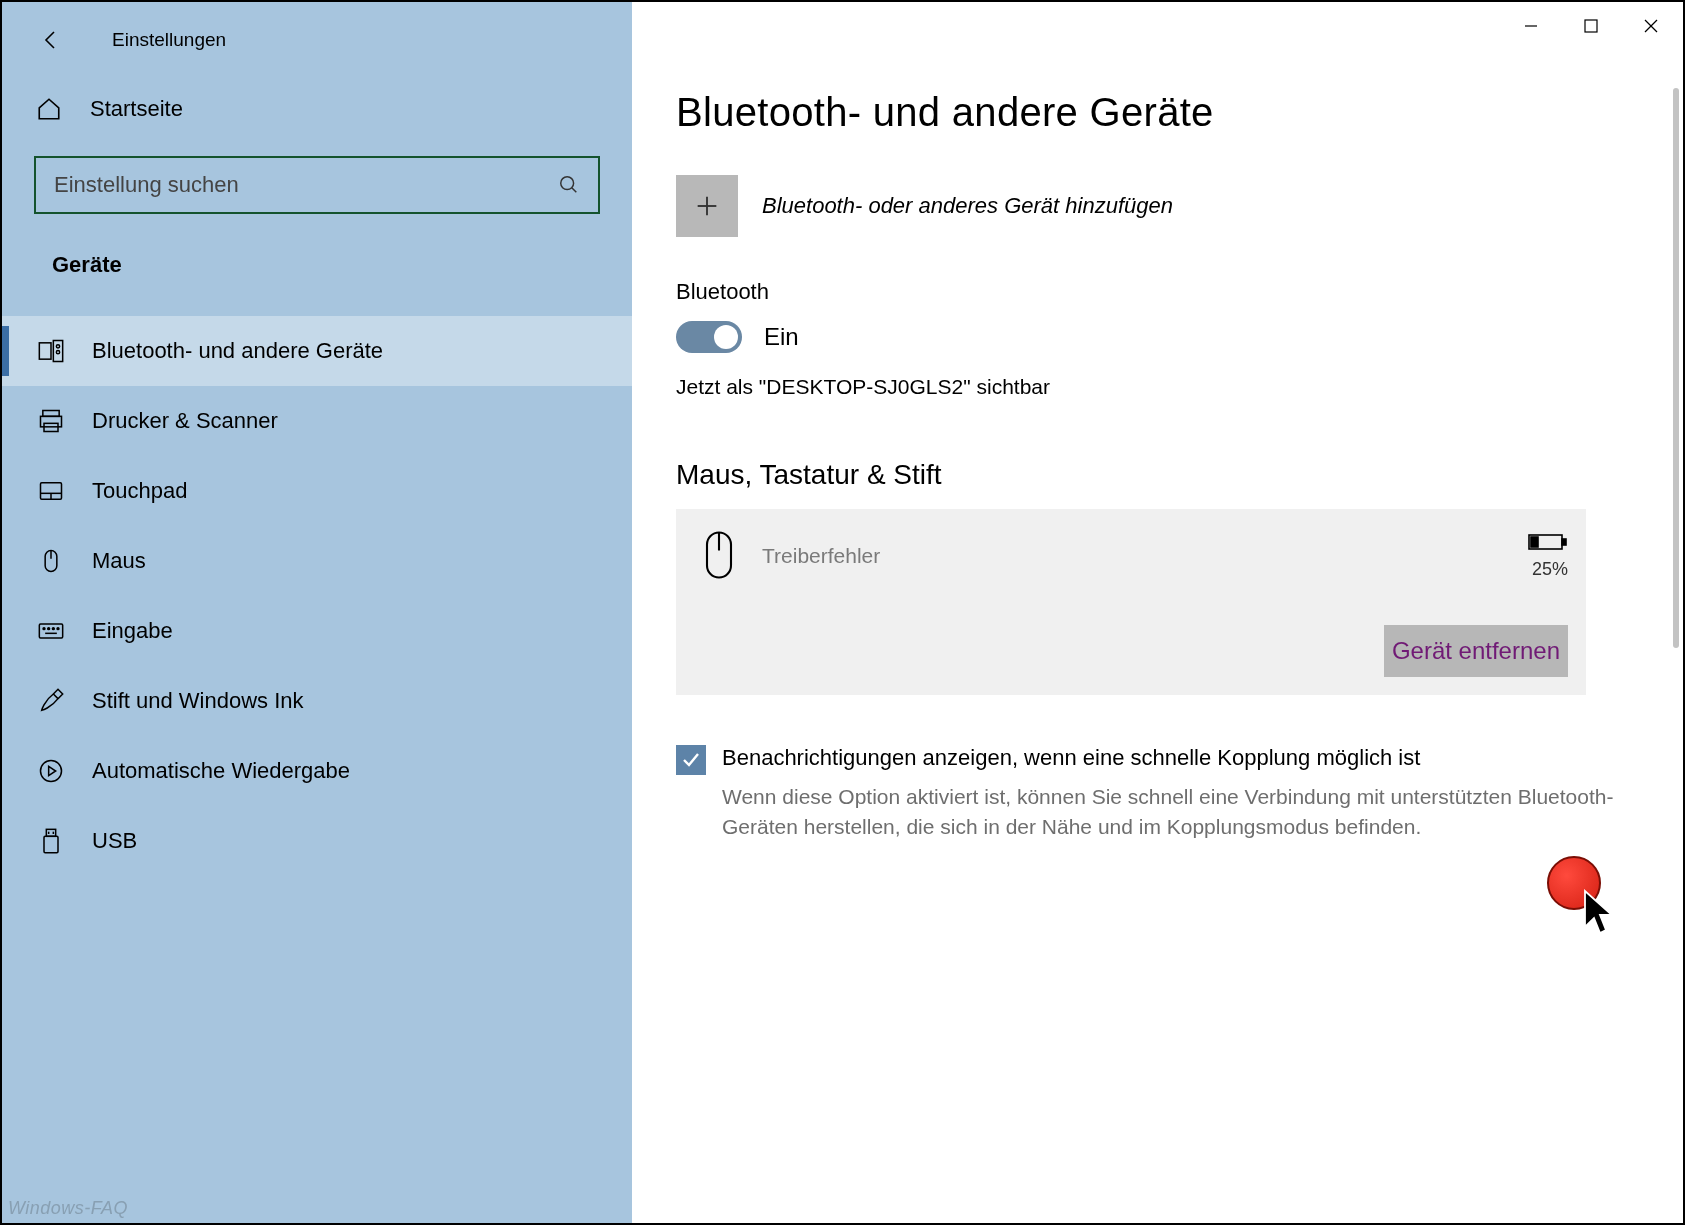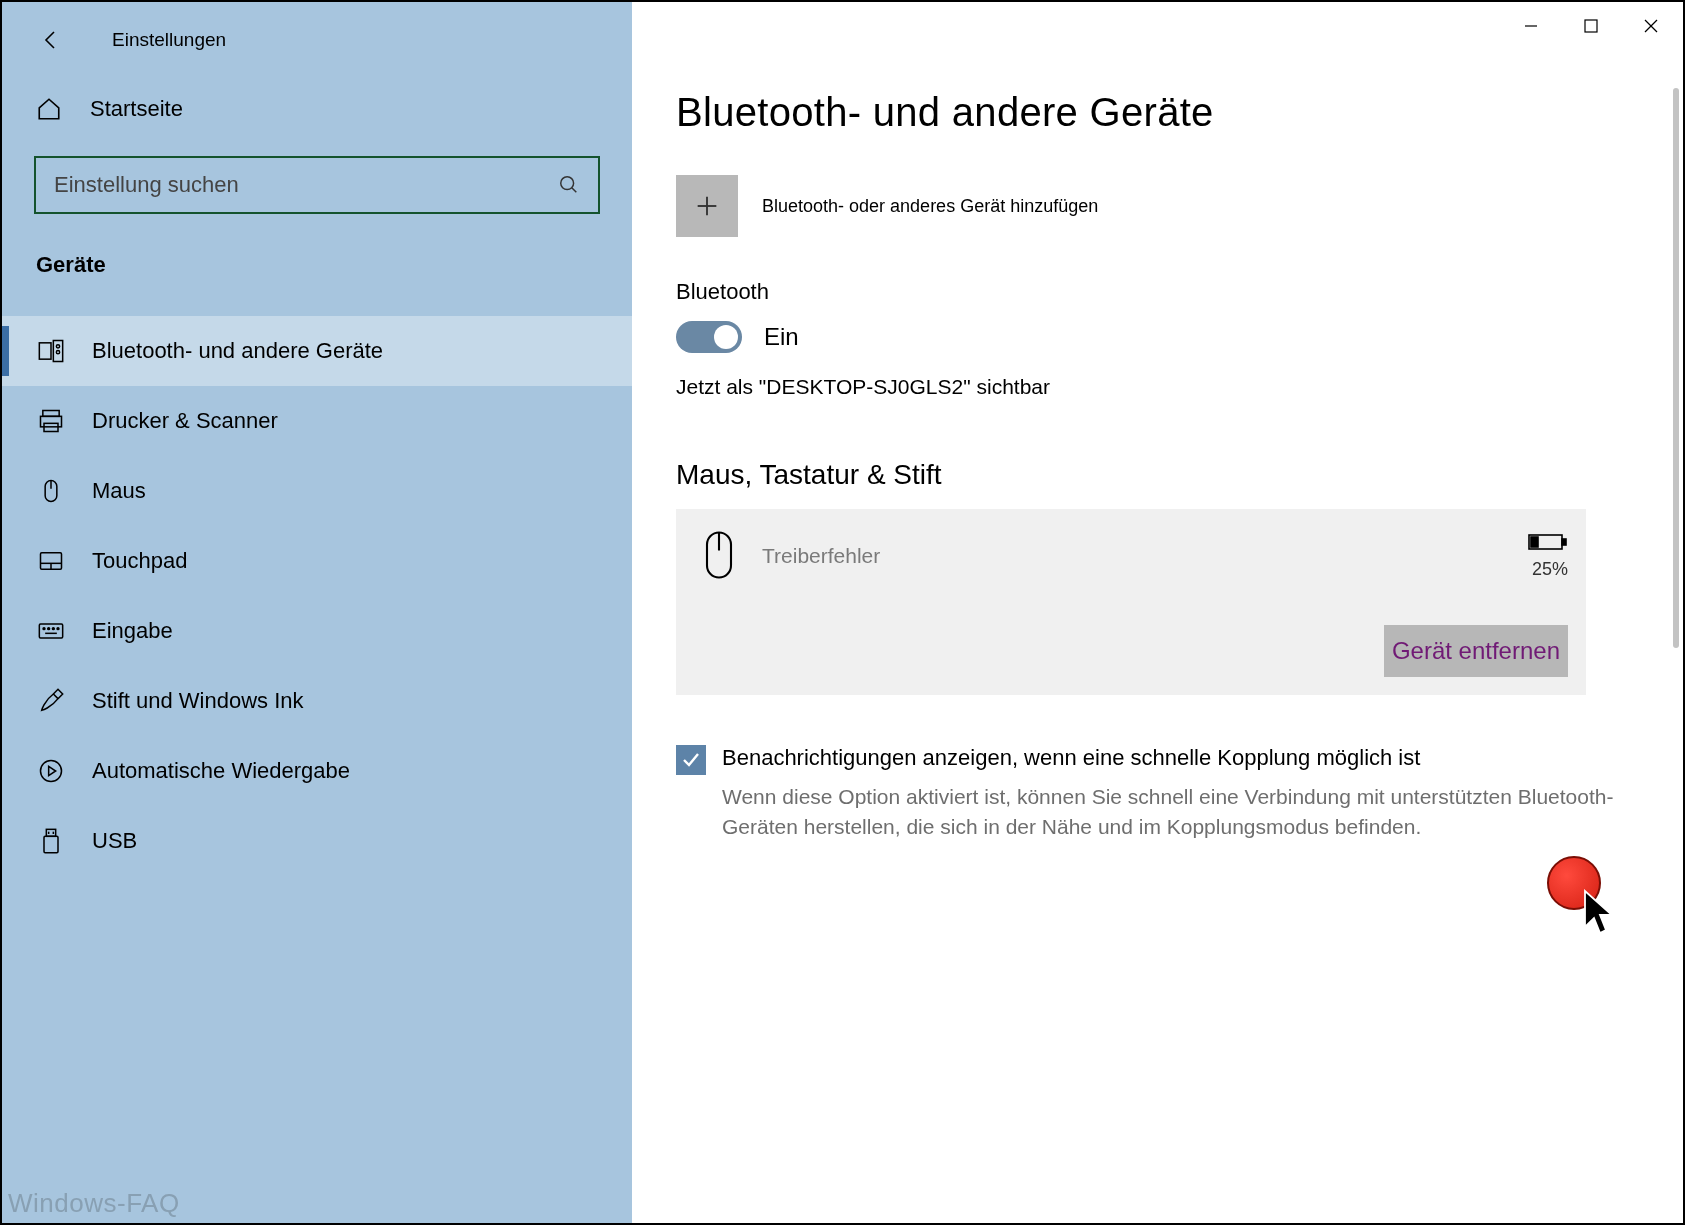--- a/index.html
+++ b/index.html
@@ -17,21 +17,21 @@
   .home-row { display: flex; align-items: center; padding: 18px 34px; cursor: pointer; }
   .home-row svg { width: 26px; height: 26px; }
   .home-row span { font-size: 22px; margin-left: 28px; }
   
   .search-wrap { margin: 16px 32px 24px 32px; }
   .search-box { display: flex; align-items: center; border: 2px solid #14532d; background: transparent; height: 58px; padding: 0 18px; }
   .search-box input { flex: 1; background: transparent; border: none; font-size: 22px; color: #333; outline: none; }
   .search-box input::placeholder { color: #444; }
   .search-box svg { width: 22px; height: 22px; }
   
-  .category-label { font-size: 22px; font-weight: 600; padding: 14px 34px; }
+  .category-label { font-size: 22px; font-weight: 600; padding: 14px 50px; }
   
   .nav-list { display: flex; flex-direction: column; margin-top: 24px; }
   .nav-item { display: flex; align-items: center; padding: 20px 34px; cursor: pointer; position: relative; }
   .nav-item.active { background: rgba(255,255,255,0.35); }
   .nav-item.active::before { content: ""; position: absolute; left: 0; top: 10px; bottom: 10px; width: 7px; background: #3b6ea5; }
   .nav-icon { width: 30px; height: 30px; display: flex; align-items: center; justify-content: center; }
   .nav-icon svg { width: 28px; height: 28px; }
   .nav-label { font-size: 22px; margin-left: 26px; }
   
   
@@ -39,21 +39,21 @@
   .titlebar { display: flex; justify-content: flex-end; padding: 4px 2px; }
   .win-btn { width: 60px; height: 40px; display: flex; align-items: center; justify-content: center; cursor: pointer; }
   .win-btn svg { width: 16px; height: 16px; }
   
   .content { padding: 0 54px 0 44px; overflow-y: auto; }
   .page-title { font-size: 40px; font-weight: 400; margin: 40px 0 40px 0; letter-spacing: .3px; }
   
   .add-row { display: flex; align-items: center; margin-bottom: 42px; cursor: pointer; }
   .add-box { width: 62px; height: 62px; background: #b8b8b8; display: flex; align-items: center; justify-content: center; margin-right: 24px; }
   .add-box svg { width: 28px; height: 28px; }
-  .add-label { font-size: 18px; }
+  .add-label { font-size: 22px; font-style: italic; }
   
   .section-sub { font-size: 22px; margin-bottom: 16px; }
   .toggle-row { display: flex; align-items: center; margin-bottom: 22px; }
   .toggle { width: 66px; height: 32px; border-radius: 20px; background: #6a88a4; position: relative; cursor: pointer; }
   .toggle-knob { position: absolute; right: 4px; top: 4px; width: 24px; height: 24px; border-radius: 50%; background: #fff; }
   .toggle-label { font-size: 24px; margin-left: 22px; }
   .visible-text { font-size: 21px; margin-bottom: 60px; }
   
   .group-title { font-size: 28px; font-weight: 400; margin-bottom: 18px; }
   .device-card { background: #f0f0f0; padding: 16px 18px 18px 18px; width: 910px; }
@@ -75,21 +75,21 @@
   .notif-text { flex: 1; }
   .notif-title { font-size: 22px; line-height: 1.4; }
   .notif-desc { font-size: 21px; color: #6e6e6e; margin-top: 8px; line-height: 1.45; }
   
   .vscroll { position: absolute; right: 4px; top: 86px; width: 6px; height: 560px; background: #c3c3c3; border-radius: 3px; }
   
   .click-marker { position: absolute; left: 1545px; top: 854px; width: 54px; height: 54px; background: radial-gradient(circle at 35% 35%, #ff4a3d, #d41f12); border-radius: 50%; border: 2px solid #7a0e05; }
   .cursor-ptr { position: absolute; left: 1578px; top: 886px; }
   .cursor-ptr svg { width: 40px; height: 48px; }
   
-  .watermark { position: absolute; left: 6px; bottom: 4px; font-size: 26px; color: rgba(120,140,155,0.65); letter-spacing: .5px; }
+  .watermark { position: absolute; left: 6px; bottom: 4px; font-size: 18px; color: rgba(120,140,155,0.65); font-style: italic; letter-spacing: .5px; }
 </style>
 </head>
 <body>
 
 <div class="window">
 
   <aside class="sidebar">
     <div class="sidebar-header">
       <div class="back-btn">
         <svg viewBox="0 0 24 24" fill="none" stroke="#000" stroke-width="1.6">
@@ -136,35 +136,35 @@
               <rect x="5" y="3" width="14" height="5"></rect>
               <rect x="3" y="8" width="18" height="9"></rect>
               <rect x="6" y="14" width="12" height="7"></rect>
             </svg>
           </span>
         <span class="nav-label">Drucker &amp; Scanner</span>
       </div>
       <div class="nav-item">
         <span class="nav-icon">
             <svg viewBox="0 0 24 24" fill="none" stroke="#000" stroke-width="1.3">
-              <rect x="7" y="3" width="10" height="18" rx="5"></rect>
-              <line x1="12" y1="3" x2="12" y2="10"></line>
-            </svg>
-          </span>
-        <span class="nav-label">Maus</span>
-      </div>
-      <div class="nav-item">
-        <span class="nav-icon">
-            <svg viewBox="0 0 24 24" fill="none" stroke="#000" stroke-width="1.3">
               <rect x="3" y="5" width="18" height="14" rx="1"></rect>
               <line x1="3" y1="14" x2="21" y2="14"></line>
               <line x1="12" y1="14" x2="12" y2="19"></line>
             </svg>
           </span>
         <span class="nav-label">Touchpad</span>
+      </div>
+      <div class="nav-item">
+        <span class="nav-icon">
+            <svg viewBox="0 0 24 24" fill="none" stroke="#000" stroke-width="1.3">
+              <rect x="7" y="3" width="10" height="18" rx="5"></rect>
+              <line x1="12" y1="3" x2="12" y2="10"></line>
+            </svg>
+          </span>
+        <span class="nav-label">Maus</span>
       </div>
       <div class="nav-item">
         <span class="nav-icon">
             <svg viewBox="0 0 24 24" fill="none" stroke="#000" stroke-width="1.3">
               <rect x="2" y="6" width="20" height="12" rx="1"></rect>
               <circle cx="6" cy="10" r=".8" fill="#000"></circle>
               <circle cx="10" cy="10" r=".8" fill="#000"></circle>
               <circle cx="14" cy="10" r=".8" fill="#000"></circle>
               <circle cx="18" cy="10" r=".8" fill="#000"></circle>
               <line x1="7" y1="14" x2="17" y2="14"></line>

